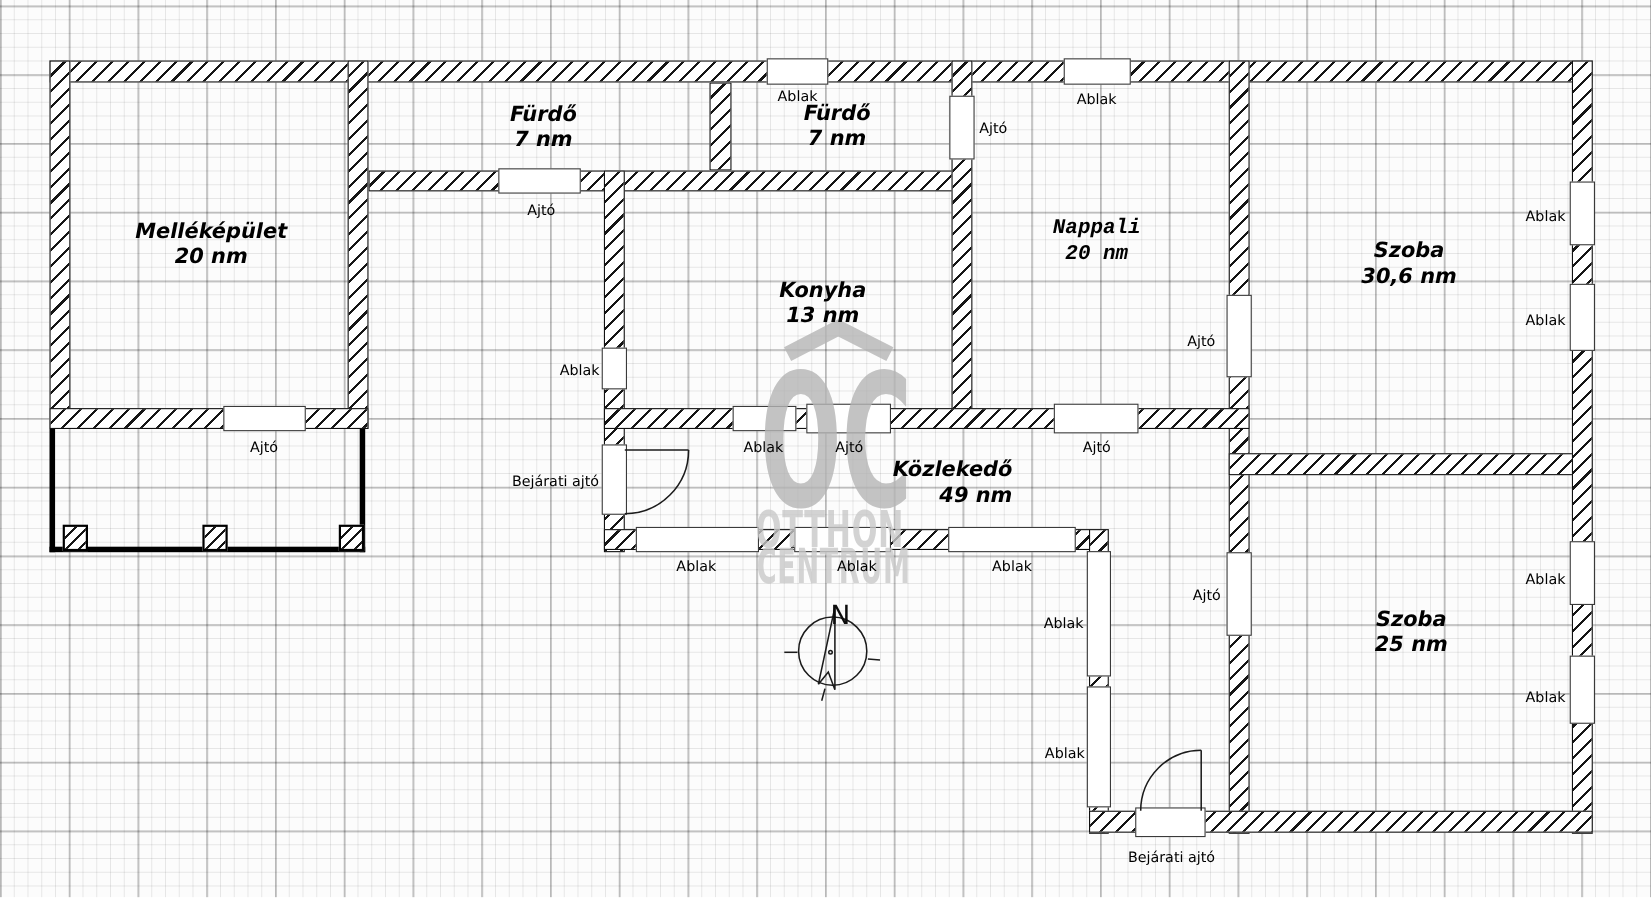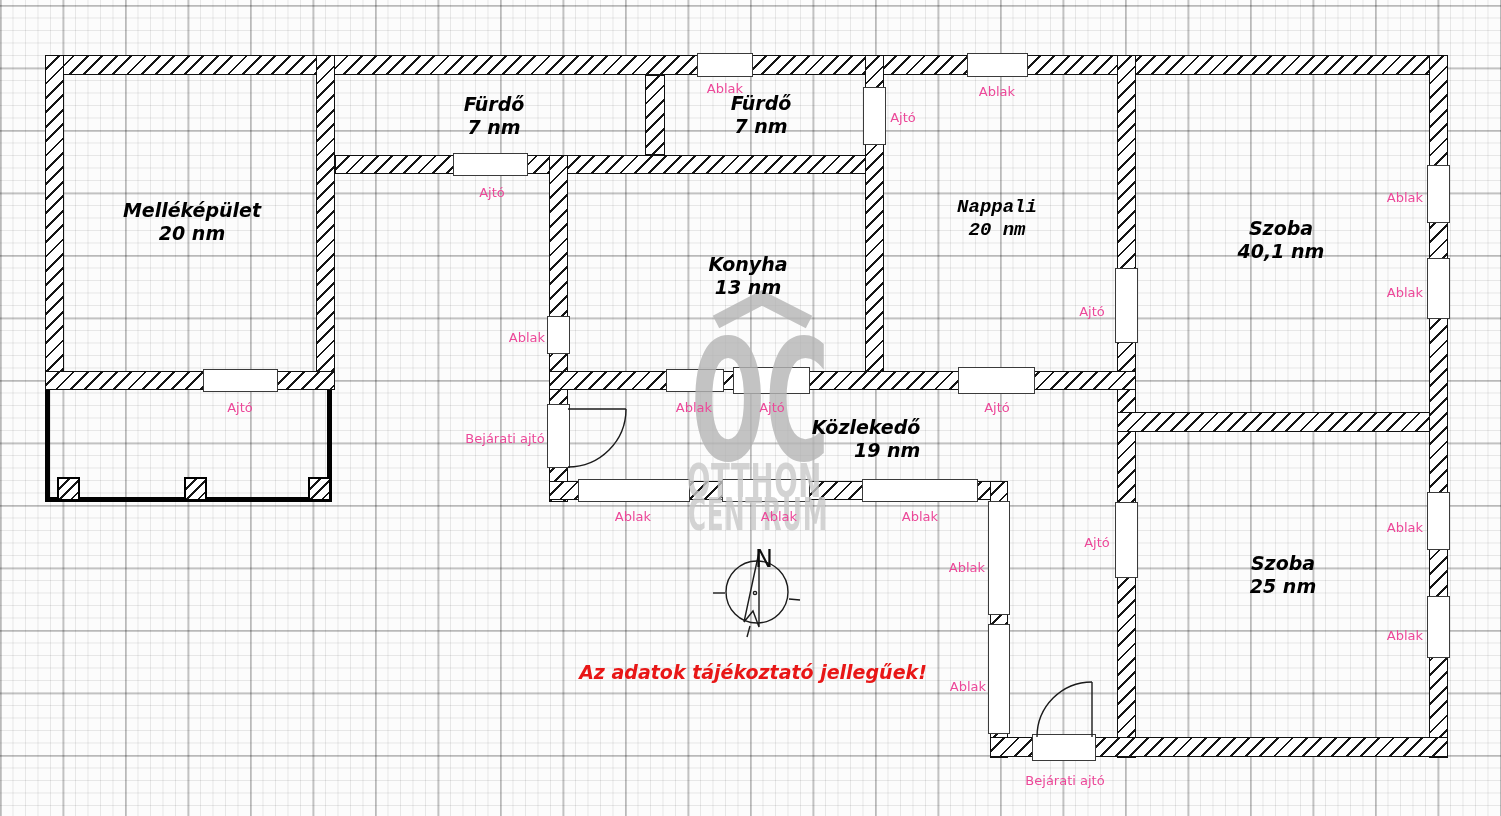--- a/index.html
+++ b/index.html
@@ -44,21 +44,21 @@
   .watermark{ position:absolute; left:630px; top:279px; z-index:4; opacity:.8; }
   .overlay-svg{ position:absolute; left:0; top:0; z-index:5; pointer-events:none; }
   .overlay-svg path, .overlay-svg circle, .overlay-svg line{ stroke:#1b1b1b; stroke-width:1.4; fill:none; }
   .room-label{
     position:absolute; transform:translate(-50%,-50%);
     font-style:italic; font-weight:700; font-size:19px; line-height:23px;
     color:#000; text-align:center; white-space:nowrap; z-index:6;
   }
   .small-label{
     position:absolute; transform:translate(-50%,-50%);
-    font-size:13px; color:#ec4899; white-space:nowrap; z-index:6;
+    font-size:13px; color:#000000; white-space:nowrap; z-index:6;
   }
   .disclaimer{
     position:absolute; transform:translate(-50%,-50%);
     font-style:italic; font-weight:700; font-size:19px;
     color:#e81717; white-space:nowrap; z-index:7;
   }
 </style>
 </head>
 <body>
 
@@ -178,30 +178,29 @@
       <div class="room-label" style="left: 761px; top: 115px;">
         <div>Fürdő</div>
         <div>7 nm</div>
       </div>
       <div class="room-label" style="left: 997px; top: 219px; font-family: Liberation Mono, monospace;">
         <div>Nappali</div>
         <div>20 nm</div>
       </div>
       <div class="room-label" style="left: 1281px; top: 240px;">
         <div>Szoba</div>
-        <div>40,1 nm</div>
+        <div>30,6 nm</div>
       </div>
       <div class="room-label" style="left: 716px; top: 276px; margin-left: 32px;">
         <div>Konyha</div>
         <div>13 nm</div>
       </div>
       <div class="room-label" style="left: 866px; top: 439px; text-align: right;">
         <div>Közlekedő</div>
-        <div>19 nm</div>
+        <div>49 nm</div>
       </div>
       <div class="room-label" style="left: 1283px; top: 575px;">
         <div>Szoba</div>
         <div>25 nm</div>
       </div>
     </div>
 
-  <div class="disclaimer" style="left: 753px; top: 672px; color: rgb(232, 23, 23);">Az adatok tájékoztató jellegűek!</div>
 </div>
 
 </body></html>

